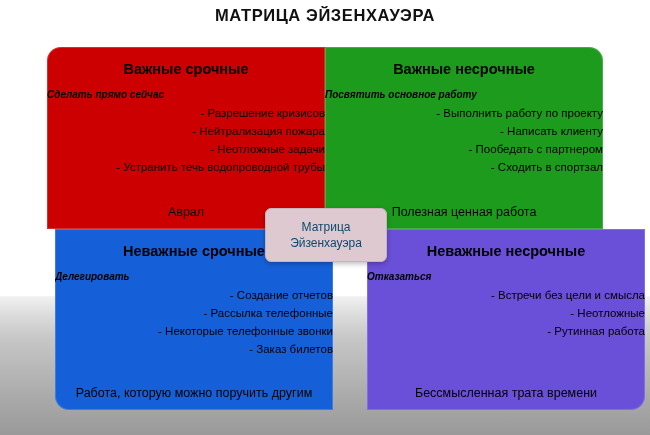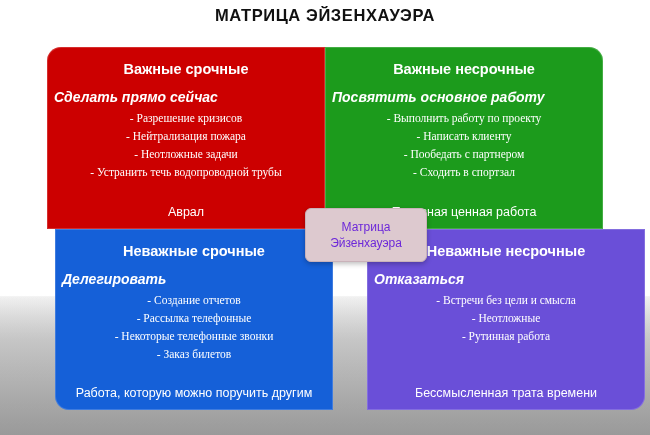--- a/index.html
+++ b/index.html
@@ -44,21 +44,21 @@
     left: 47px;
     top: 47px;
     width: 556px;
     height: 363px;
   }
   .quad {
     position: absolute;
     width: 278px;
     height: 181.5px;
     box-sizing: border-box;
-    color: #ffffff;
+    color: #000000;
     overflow: hidden;
   }
   .q-imp-urg {
     left: 0;
     top: 0;
     background: #cc0000;
     border-top-left-radius: 14px;
     box-shadow: inset 0 0 0 1px rgba(255,255,255,0.18);
   }
   .q-imp-nurg {
@@ -84,31 +84,30 @@
     margin-left: 28px;
   }
   .q-head {
     text-align: center;
     font-size: 14.5px;
     font-weight: bold;
     margin-top: 14px;
   }
   .q-sub {
     font-style: italic;
-    font-size: 14px;
+    font-size: 10px;
     font-weight: bold;
     margin-top: 12px;
-    padding-left: 7px;
+    padding-left: 0;
   }
   .q-list {
     list-style: none;
     margin: 4px 0 0 0;
     padding: 0;
-    text-align: center;
-    font-family: Liberation Serif, serif;
+    text-align: right;
   }
   .q-list li {
     font-size: 11.5px;
     line-height: 18px;
     white-space: nowrap;
   }
   .q-foot {
     position: absolute;
     bottom: 10px;
     left: 0;
@@ -123,26 +122,25 @@
     width: 120px;
     height: 52px;
     background: #ddc9cf;
     border: 1px solid #c9b2b9;
     border-radius: 6px;
     box-shadow: 0 2px 5px rgba(0,0,0,0.25);
     display: flex;
     flex-direction: column;
     align-items: center;
     justify-content: center;
-    color: #6d28d9;
+    color: #0c4a6e;
     font-size: 12px;
     line-height: 16px;
     text-align: center;
     z-index: 5;
-    margin-left: 40px;
   }
 </style>
 </head>
 <body>
 
 <div class="canvas">
   <div class="floor-shadow"></div>
 
   <div class="title">МАТРИЦА ЭЙЗЕНХАУЭРА</div>
 

